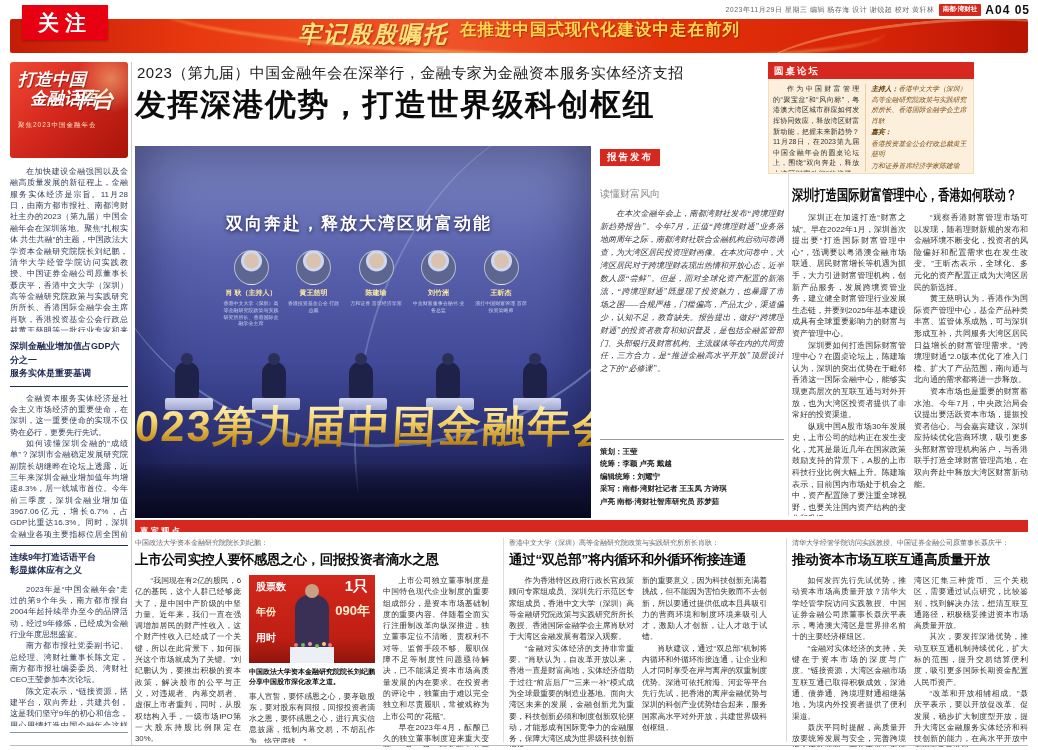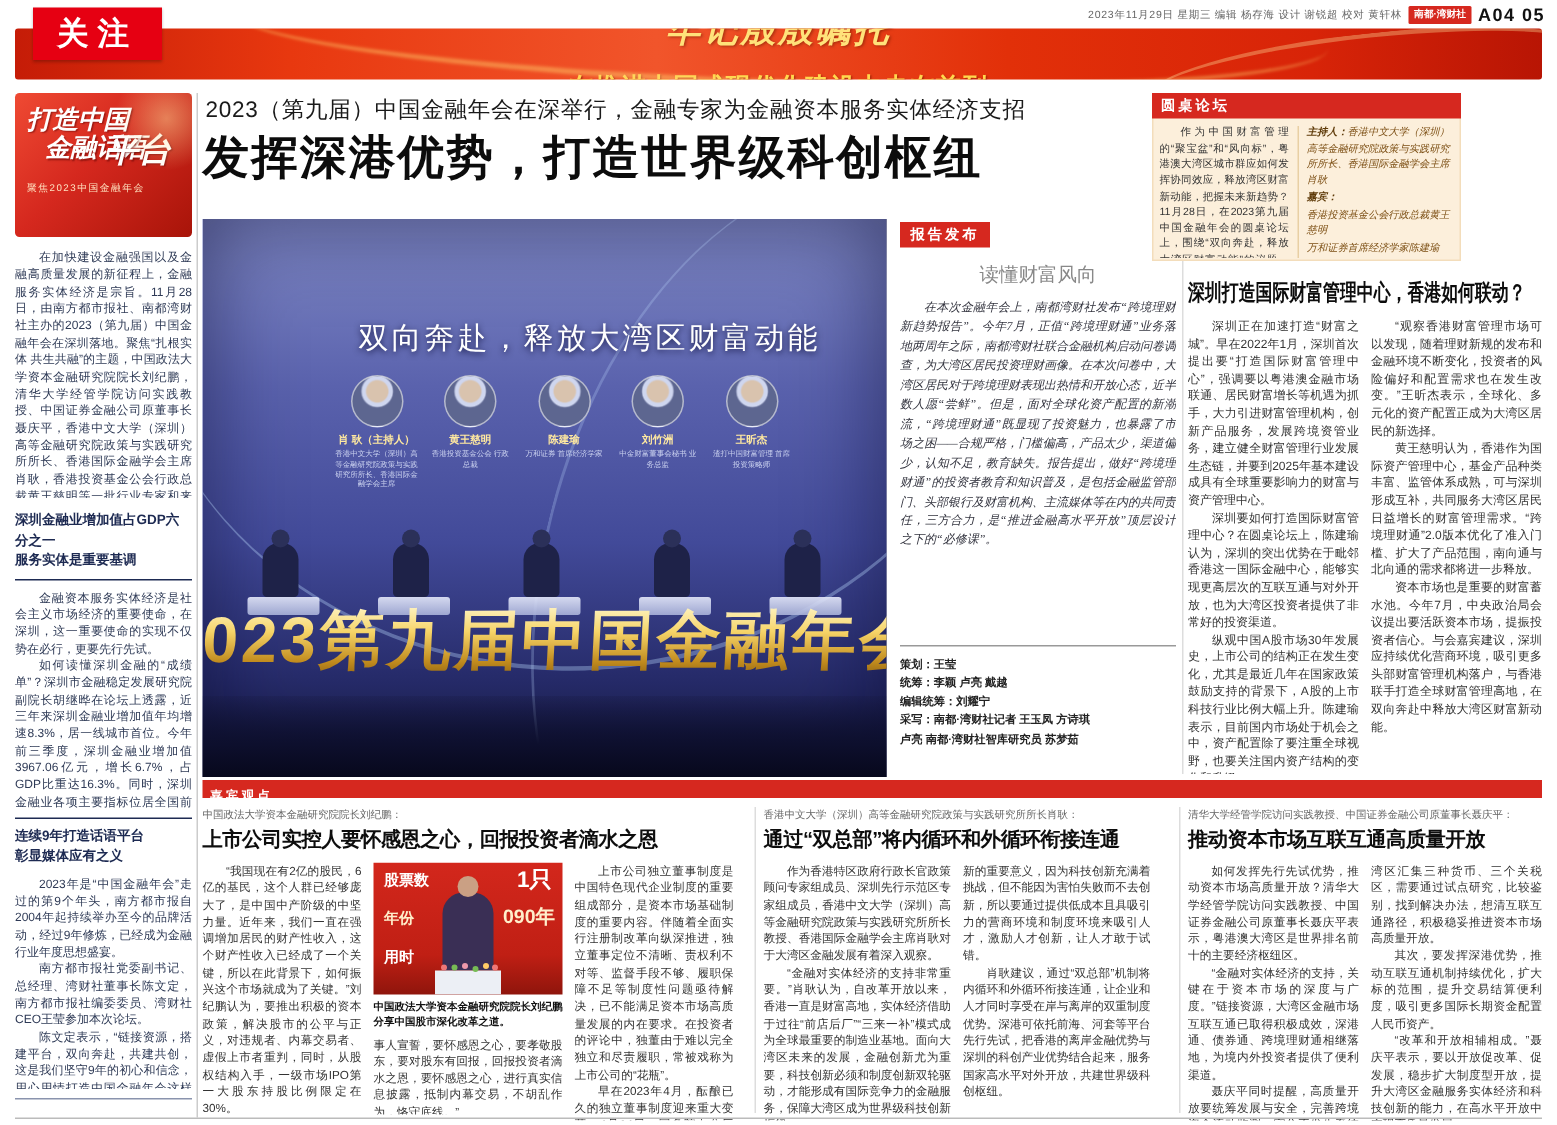--- a/index.html
+++ b/index.html
@@ -7,21 +7,21 @@
         font-family:"Liberation Sans",sans-serif;color:#222;}
   
   .topbar{position:absolute;top:2px;right:8px;height:15px;display:flex;align-items:center;gap:4px;}
   .dateline{font-size:7px;color:#666;letter-spacing:.5px;}
   .badge{display:inline-block;background:#d6281f;color:#fff;font-size:6.5px;font-weight:bold;
          padding:1.5px 4px;border-radius:1px;}
   .pageno{font-size:12px;font-weight:bold;color:#111;letter-spacing:1px;}
   
   .banner{position:absolute;left:10px;top:19px;width:1018px;height:34px;border-radius:2px;overflow:hidden;
           background:linear-gradient(90deg,#c51c07 0%,#e8380f 18%,#f1552b 42%,#e23009 65%,#d82408 85%,#b81504 100%);
-          display:flex;align-items:center;justify-content:center;gap:12px;flex-direction:column;}
+          display:flex;justify-content:center;gap:12px;}
   .banner::before{content:"";position:absolute;left:14%;top:-110%;width:72%;height:210%;border-radius:50%;
           border-bottom:4px solid rgba(255,210,110,.45);transform:rotate(2deg);filter:blur(1px);}
   .banner::after{content:"";position:absolute;right:-4%;top:10%;width:30%;height:160%;border-radius:50%;
           border-top:3px solid rgba(255,230,160,.35);transform:rotate(-6deg);}
   .calli{font-family:"Liberation Serif",serif;font-style:italic;font-weight:bold;font-size:23px;
          color:#ffe27a;text-shadow:1px 1px 2px rgba(120,30,0,.6);letter-spacing:2px;}
   .slogan{font-size:16.5px;font-weight:bold;color:#ffd84d;text-shadow:1px 1px 1px rgba(120,20,0,.5);letter-spacing:1px;}
   .tag{position:absolute;left:22px;top:5px;width:86px;height:35px;background:#e60012;color:#fff;
        font-size:21px;font-weight:bold;text-align:center;line-height:35px;letter-spacing:6px;z-index:3;
        box-shadow:0 1px 2px rgba(0,0,0,.25);}
@@ -45,21 +45,21 @@
   .kicker-top{position:absolute;left:137px;top:64px;font-size:15px;color:#1a1a1a;letter-spacing:.5px;}
   .headline-top{position:absolute;left:135px;top:84px;font-size:31px;font-weight:bold;color:#0c0c0c;letter-spacing:1.5px;}
   
   .photo{position:absolute;left:135px;top:146px;width:456px;height:372px;overflow:hidden;
          background:linear-gradient(180deg,#8089c6 0%,#5a62ad 30%,#424a99 58%,#272c6b 82%,#13163c 100%);
          box-shadow:inset 0 0 60px rgba(5,5,40,.55);}
   .photo .streak{position:absolute;left:-10%;top:-60%;width:130%;height:140%;border-radius:50%;
          border-bottom:3px solid rgba(190,220,255,.35);transform:rotate(-4deg);}
   .photo .streak2{position:absolute;right:-30%;top:-10%;width:80%;height:150%;border-radius:50%;
          border-left:2px solid rgba(190,220,255,.25);transform:rotate(14deg);}
-  .scrtitle{position:absolute;left:104px;top:66px;width:340px;font-size:20px;font-weight:normal;color:#fff;
+  .scrtitle{position:absolute;left:91px;top:66px;width:340px;font-size:17px;font-weight:bold;color:#fff;
          letter-spacing:2px;text-shadow:0 1px 4px rgba(0,0,40,.8);}
   .spkrow{position:absolute;left:88px;top:104px;width:306px;display:flex;justify-content:space-between;}
   .spk{width:56px;text-align:center;}
   .avatar{width:33px;height:33px;border-radius:50%;margin:0 auto 3px;border:1px solid rgba(255,255,255,.55);
          background:radial-gradient(circle at 50% 30%,#d9c3ae 0 7px,#cfd6ef 8px 10px,#5d6690 11px);}
   .spkname{font-size:7px;font-weight:bold;color:#ffe9a0;white-space:nowrap;}
   .spktitle{font-size:5px;line-height:1.35;color:#ccd3f0;margin-top:2px;}
   .silrow{position:absolute;left:10px;top:208px;width:436px;display:flex;justify-content:space-around;align-items:flex-end;}
   .silunit{position:relative;width:60px;height:56px;}
   .sil{position:absolute;left:16px;bottom:12px;width:24px;height:36px;border-radius:11px 11px 3px 3px;background:#1e2248;}
@@ -69,21 +69,21 @@
   .goldtxt{position:absolute;left:-26px;top:252px;white-space:nowrap;font-size:43px;font-weight:bold;letter-spacing:2px;
        font-family:"Liberation Sans",sans-serif;transform:skewX(-3deg);
        background:linear-gradient(180deg,#fff8d2 5%,#f6d468 40%,#c08a1d 75%,#7c5410 100%);
        -webkit-background-clip:text;background-clip:text;color:transparent;}
   .floor{position:absolute;left:0;top:318px;width:100%;height:54px;
        background:linear-gradient(180deg,rgba(20,22,60,.2),#0d0f2d 60%,#07081c 100%);}
   
   .report{position:absolute;left:600px;top:146px;width:184px;height:372px;}
   .rlabel{display:inline-block;background:#d6281f;color:#fff;font-size:9.5px;font-weight:bold;
           padding:2px 7px;letter-spacing:2px;}
-  .rkicker{font-size:13px;color:#888;margin-top:9px;text-align:center;}
+  .rkicker{font-size:10px;color:#888;margin-top:21px;}
   .rtitle{font-size:13.5px;font-weight:bold;color:#0d0d0d;line-height:1.35;margin-top:3px;}
   .rbody{margin-top:7px;height:224px;overflow:hidden;font-family:"Liberation Serif",serif;font-style:italic;
          font-size:8px;line-height:1.62;color:#33343f;text-align:justify;}
   .rbody p{margin:0;text-indent:2em;}
   .rhr{border:none;border-top:1px solid #999;margin:7px 0 6px;}
   .credits{font-size:7.5px;font-weight:bold;color:#222;line-height:1.65;}
   
   .round{position:absolute;left:768px;top:62px;width:206px;height:112px;background:#fcefdb;box-shadow:0 0 0 1px #f3ddbb inset;}
   .rndhead{height:17px;background:#d6281f;color:#fff;font-size:9.5px;font-weight:bold;line-height:17px;
            padding-left:6px;letter-spacing:2px;}

